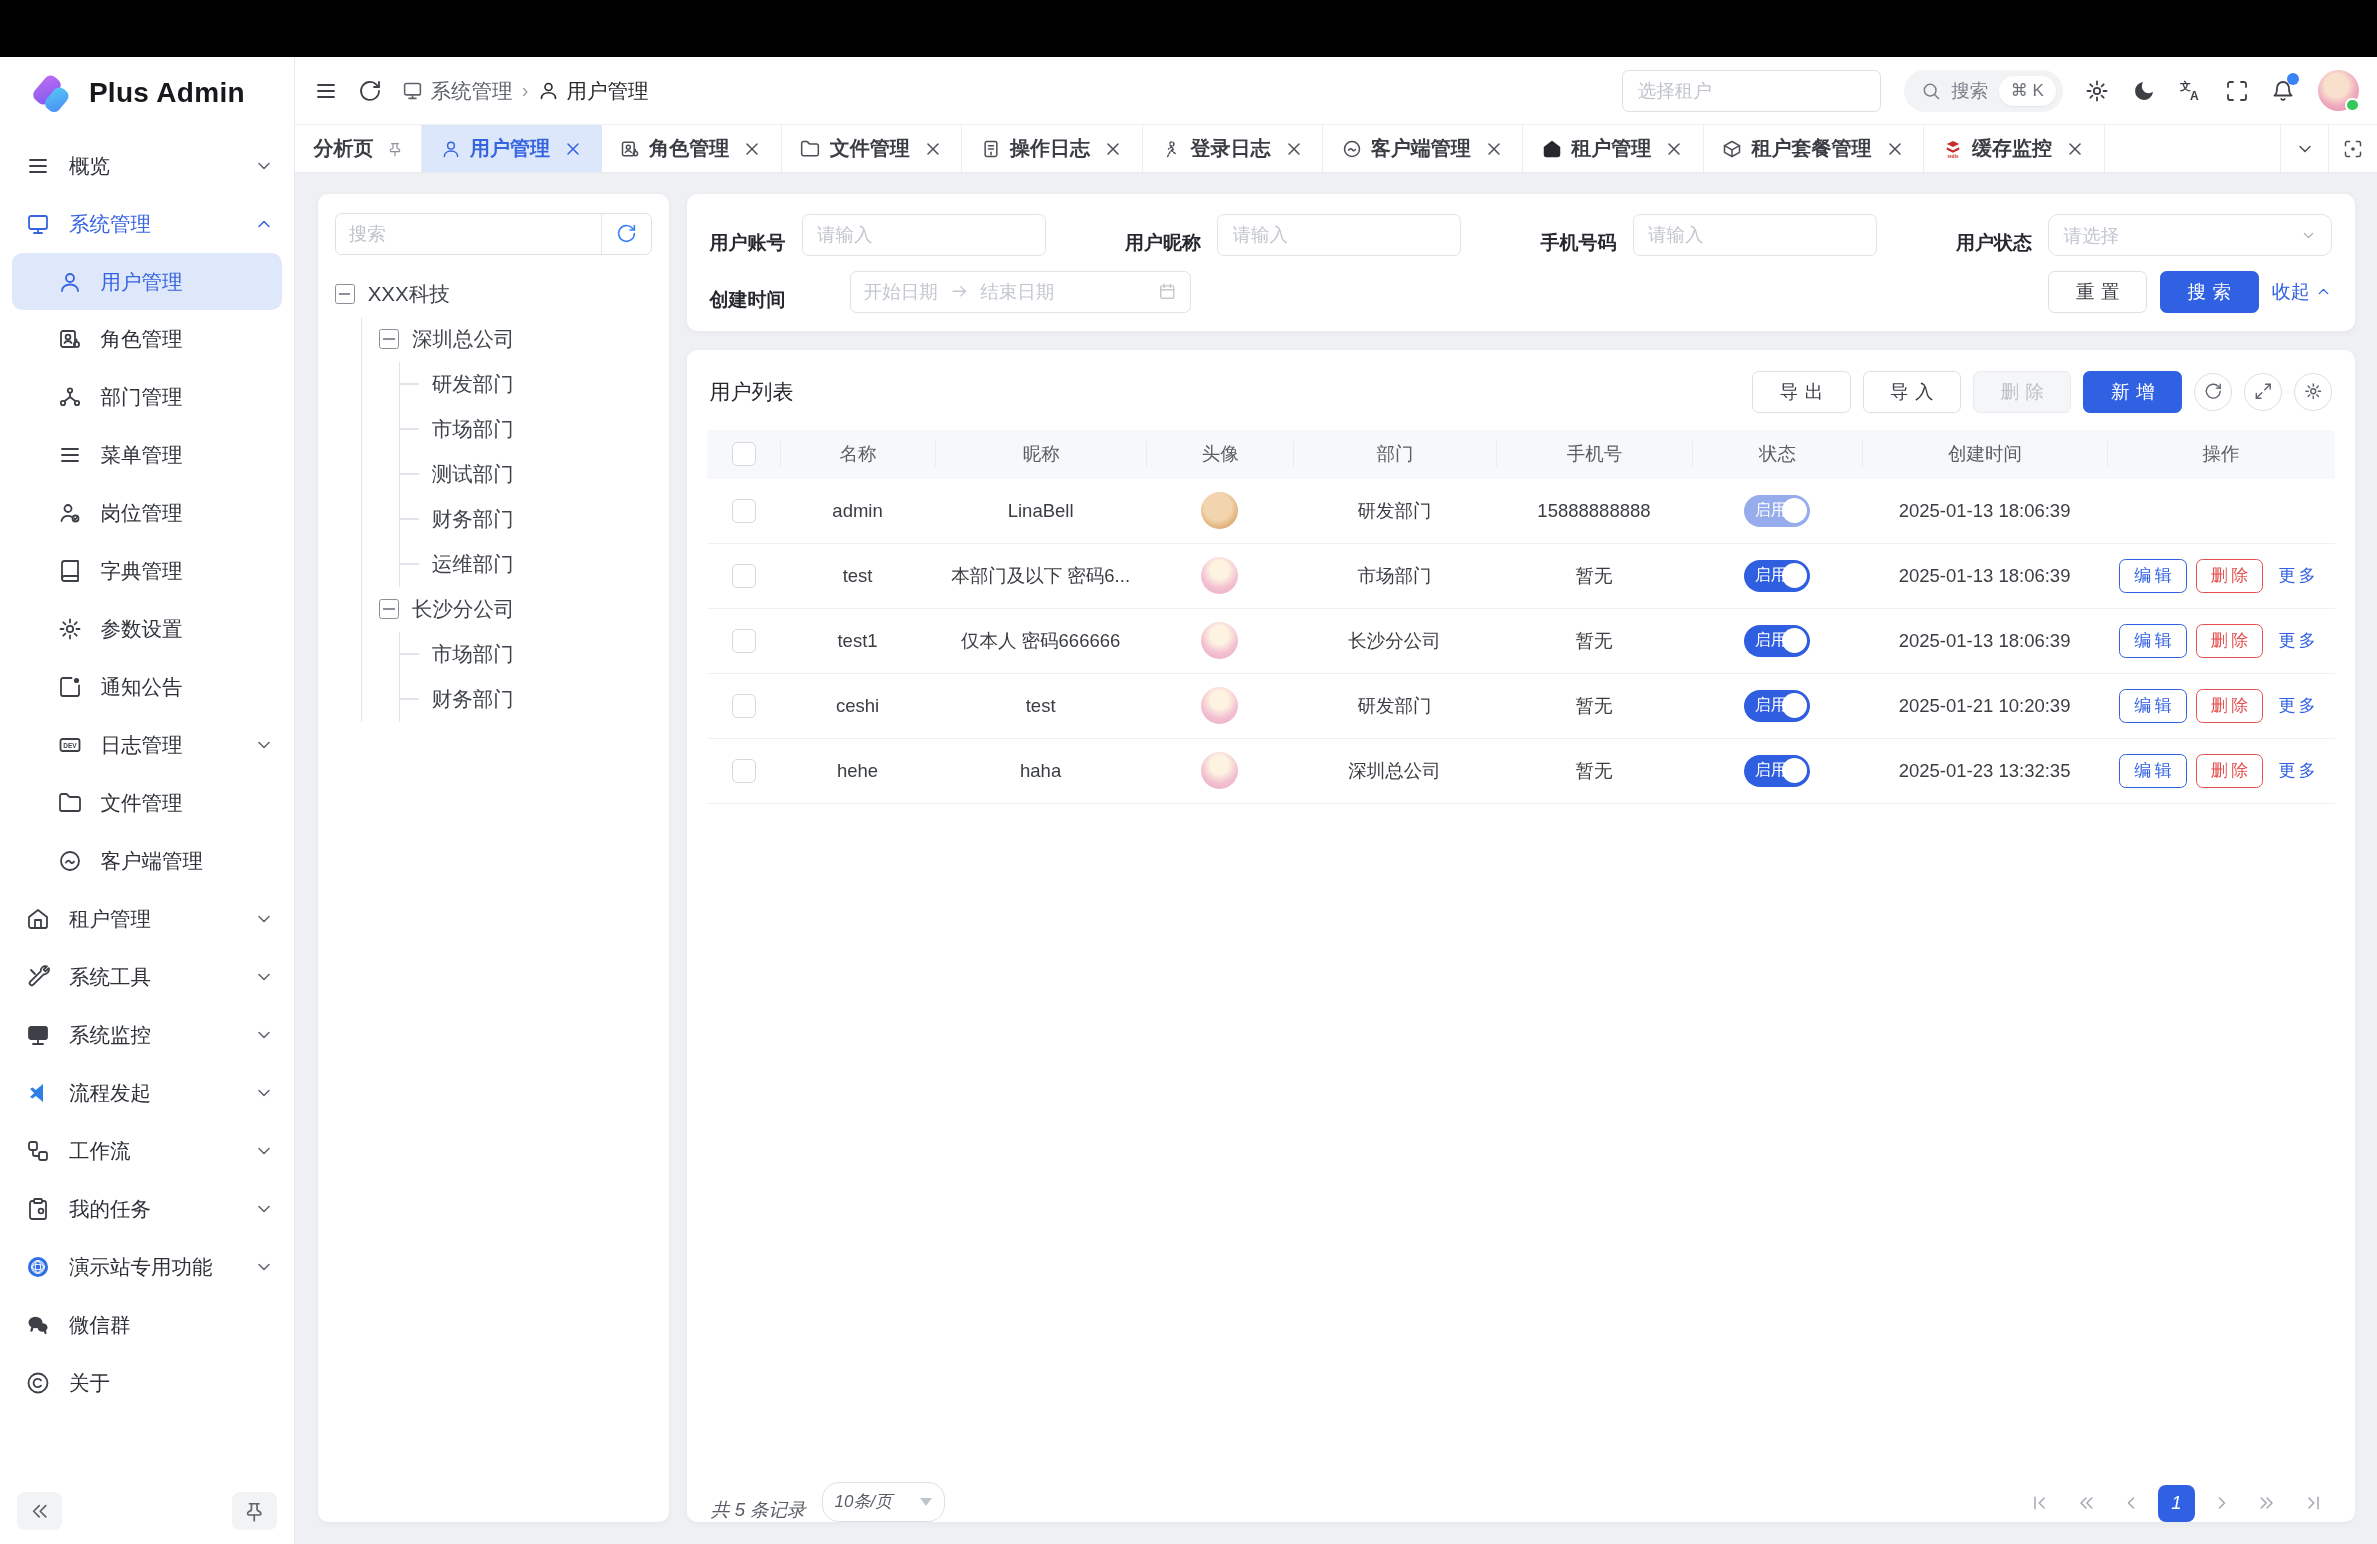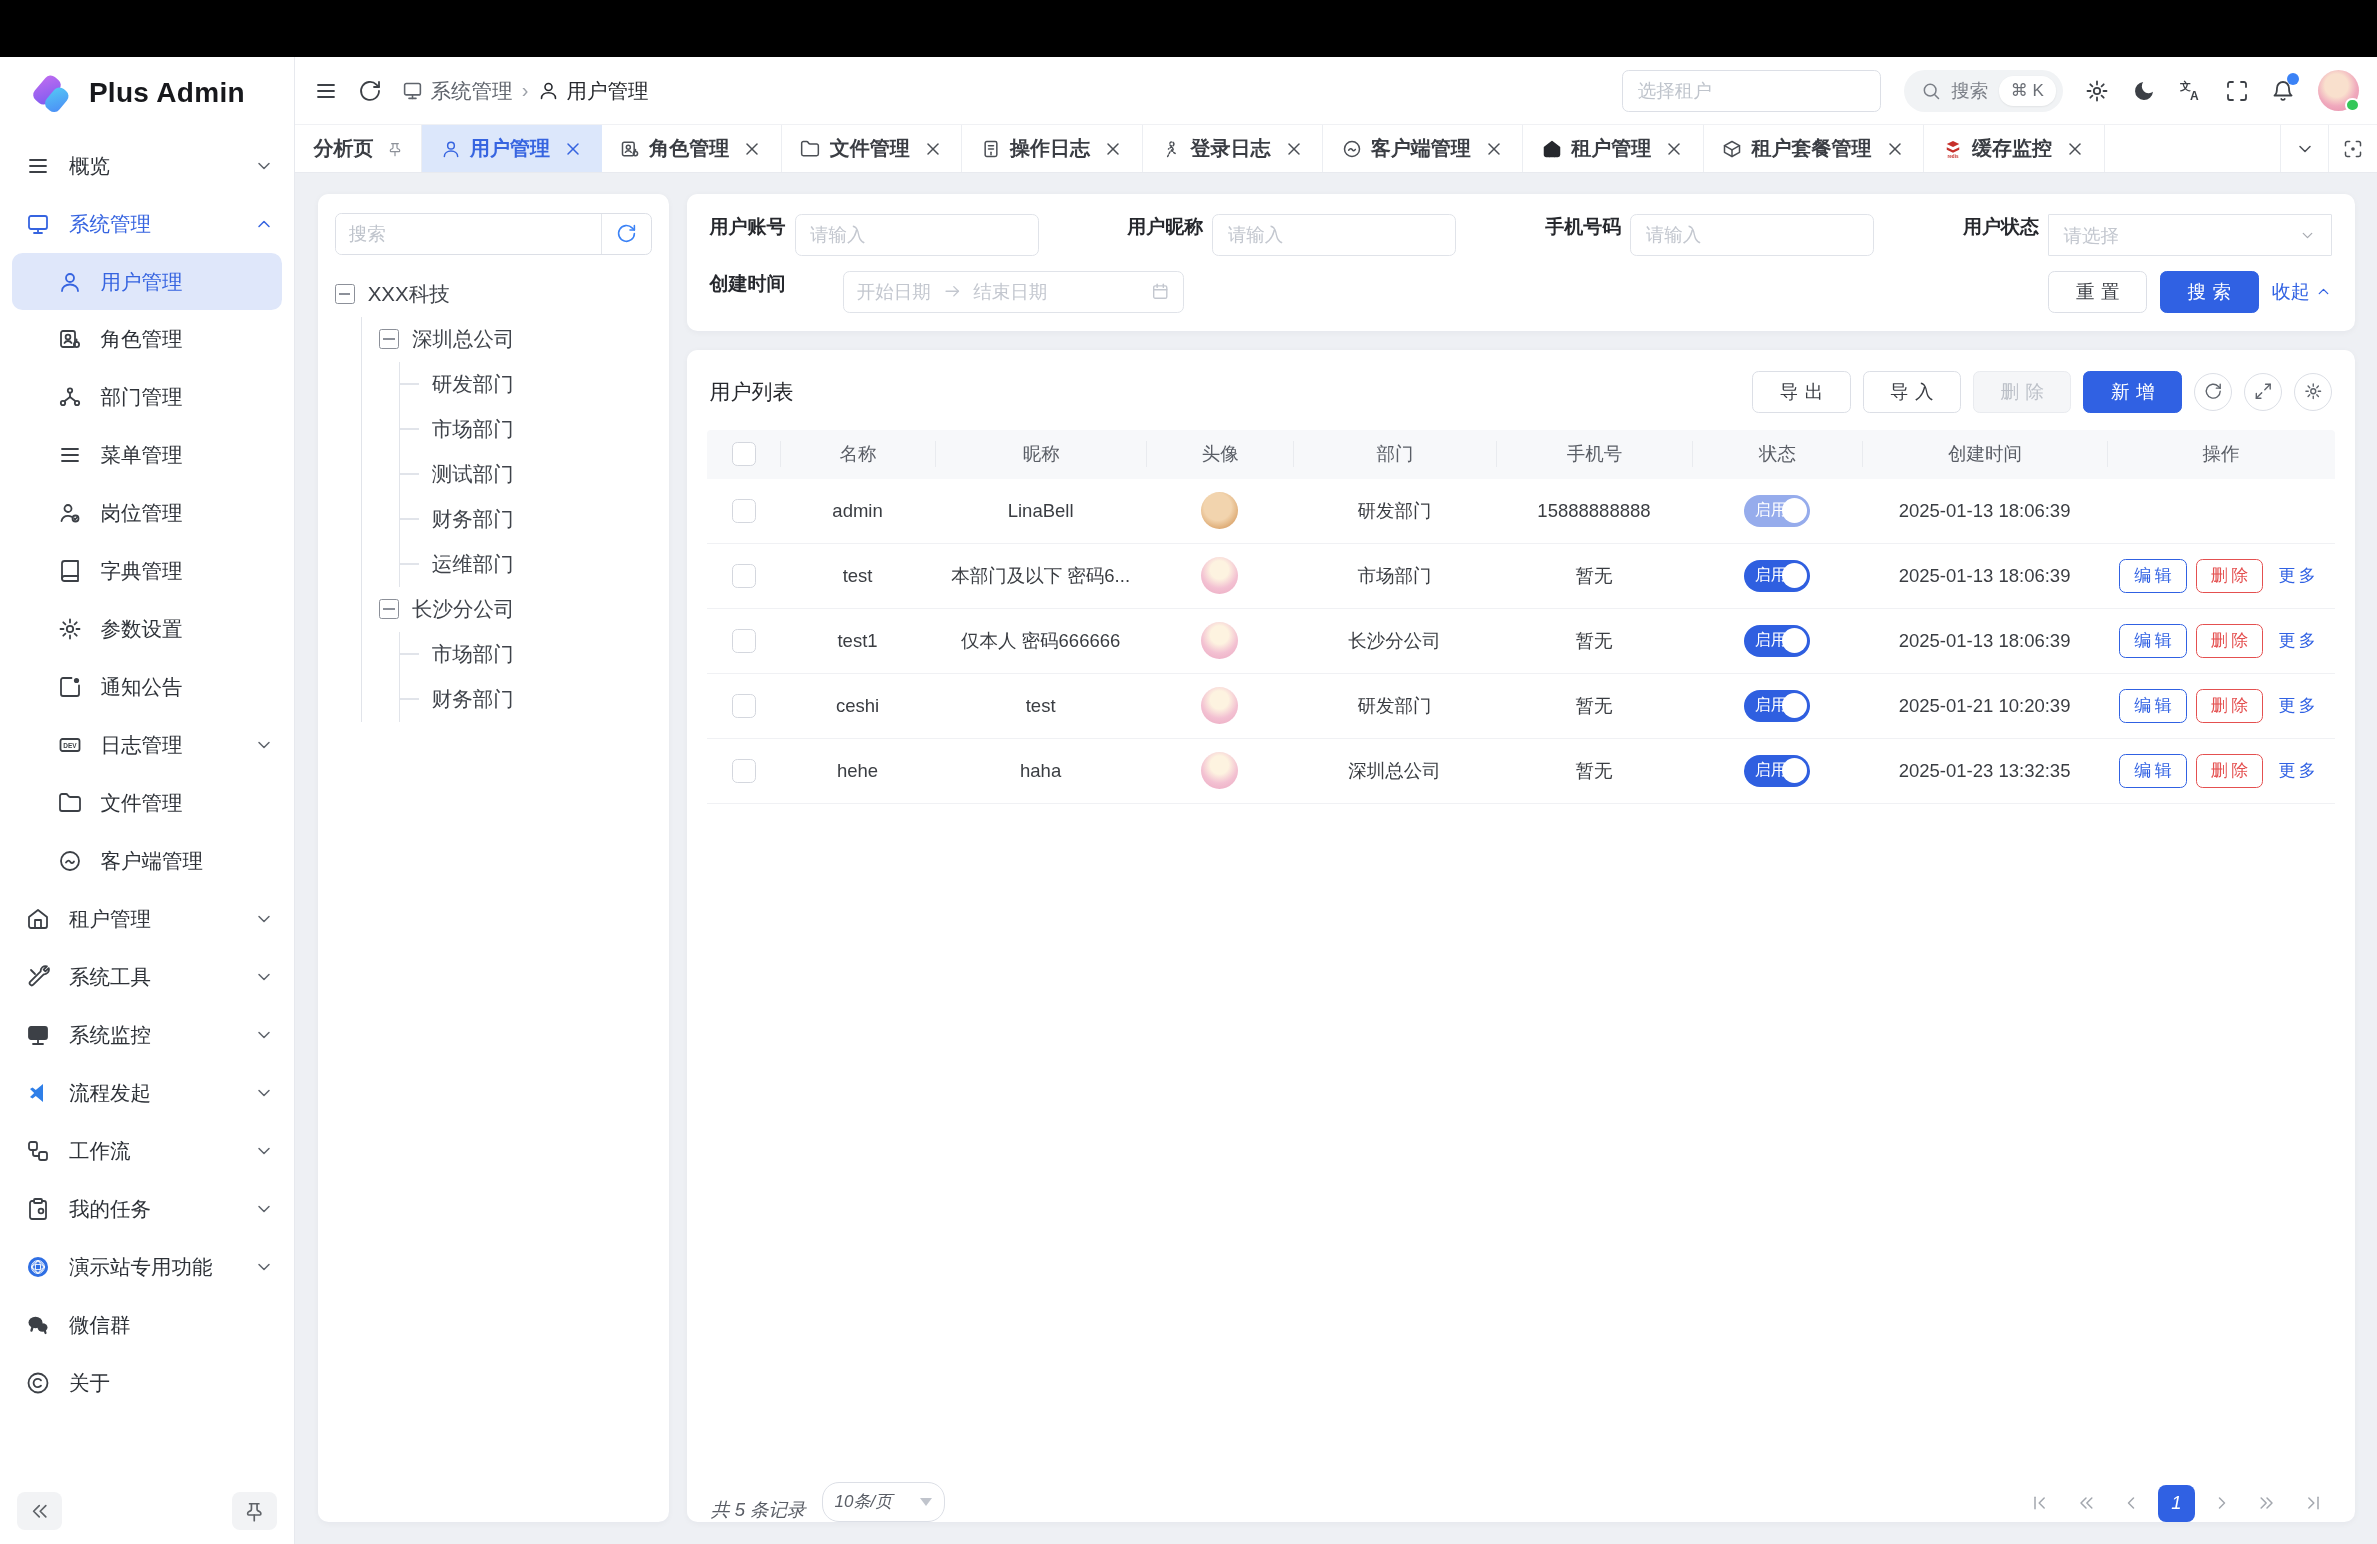--- a/index.html
+++ b/index.html
@@ -84,25 +84,25 @@
   .t-tick { width:20px; height:1.3px; background:#e1e4ea; flex:none; margin-left:-1.3px; }
   .t-kids > .t-row > .t-exp { margin-left:17px; }
 
   
   .right-col { flex:1; display:flex; flex-direction:column; gap:18.5px; min-width:0; }
 
   
   .filter-card { padding:20px 22.5px 18.5px 22.5px; flex:none; }
   .f-row { display:flex; align-items:center; }
   .f-row1 { justify-content:space-between; }
-  .f-group { display:flex; align-items:flex-start; gap:9px; }
+  .f-group { display:flex; align-items:flex-end; gap:16px; }
   .f-label { font-size:19px; font-weight:bold; color:#26282d; white-space:nowrap; }
   .f-input { width:244px; height:42px; border:1.3px solid #e0e3e9; border-radius:6.6px; font-size:18.5px; padding:0 14.5px; outline:none; color:#303133; }
   .f-input::placeholder { color:#c3c7cf; }
-  .f-select { width:284px; height:42px; border:1.3px solid #e0e3e9; border-radius:1px; display:flex; align-items:center; justify-content:space-between; padding:0 14.5px; font-size:18.5px; color:#c3c7cf; cursor:pointer; }
+  .f-select { width:284px; height:42px; border:1.3px solid #e0e3e9; border-radius:10px; display:flex; align-items:center; justify-content:space-between; padding:0 14.5px; font-size:18.5px; color:#c3c7cf; cursor:pointer; }
   .f-select .ic { font-size:17px; color:#a8abb2; }
   .f-daterange { width:341px; height:42px; border:1.3px solid #e0e3e9; border-radius:6.6px; display:flex; align-items:center; gap:12px; padding:0 13.2px; font-size:18.5px; color:#c3c7cf; cursor:pointer;margin-left:48px; }
   .f-daterange .ic { font-size:18.5px; color:#c3c7cf; }
   .f-row2 { margin-top:14.5px; justify-content:space-between; }
   .f-actions { display:flex; align-items:center; gap:13.2px; }
   .btn { height:42px; border-radius:6.6px; font-size:18.5px; display:inline-flex; align-items:center; justify-content:center; padding:0 20px; cursor:pointer; border:1.3px solid #dcdfe6; background:#fff; color:#3a3d43; letter-spacing:0.35em; text-indent:0.35em; white-space:nowrap; }
   .btn.primary { background:#3061e3; border-color:#3061e3; color:#fff; }
   .btn.disabled { background:#f5f6f8; border-color:#e9ebef; color:#bcc0c8; cursor:default; }
   .link-collapse { display:flex; align-items:center; gap:5.3px; color:#3061e3; font-size:19px; cursor:pointer; }
   .link-collapse .ic { font-size:17px; }

